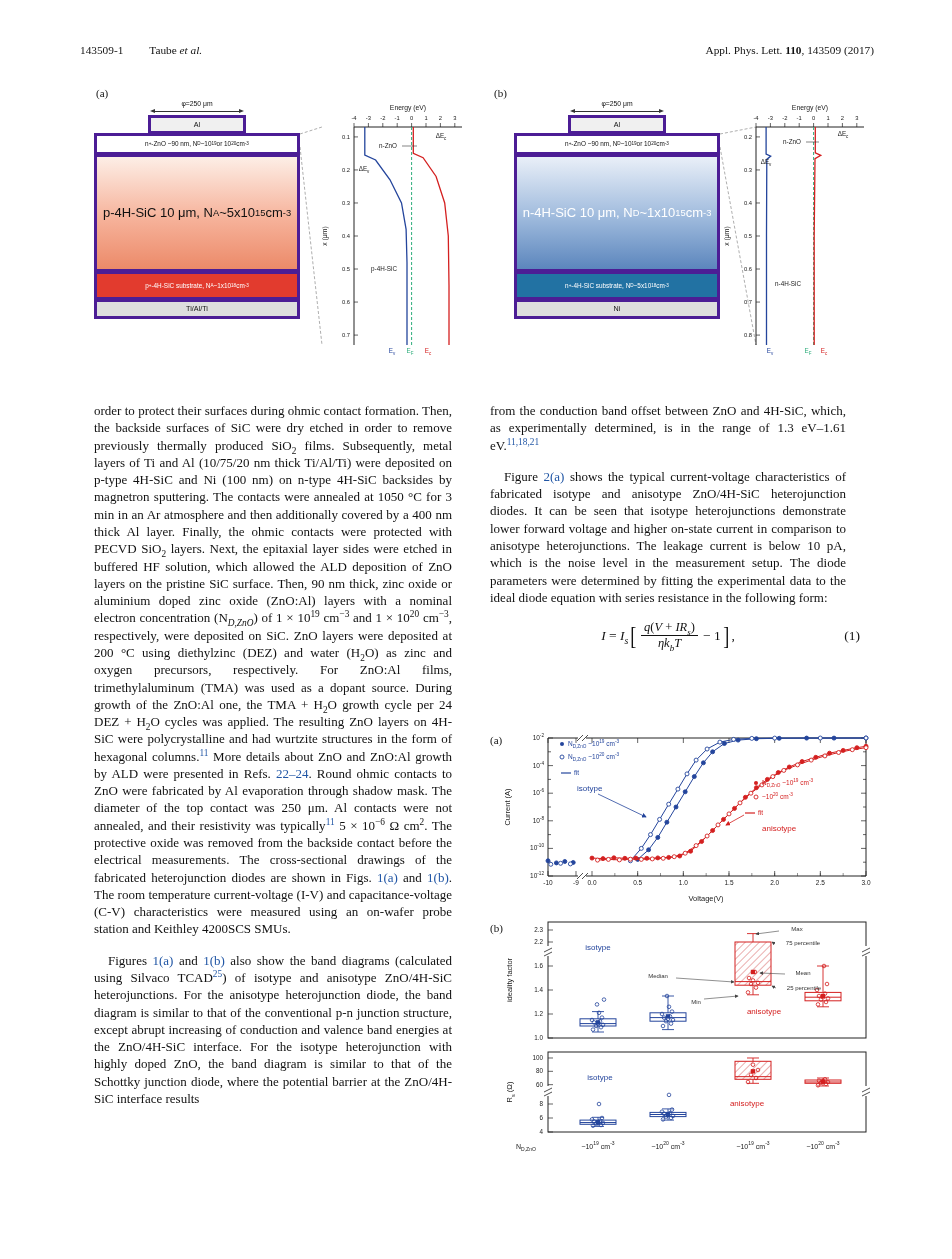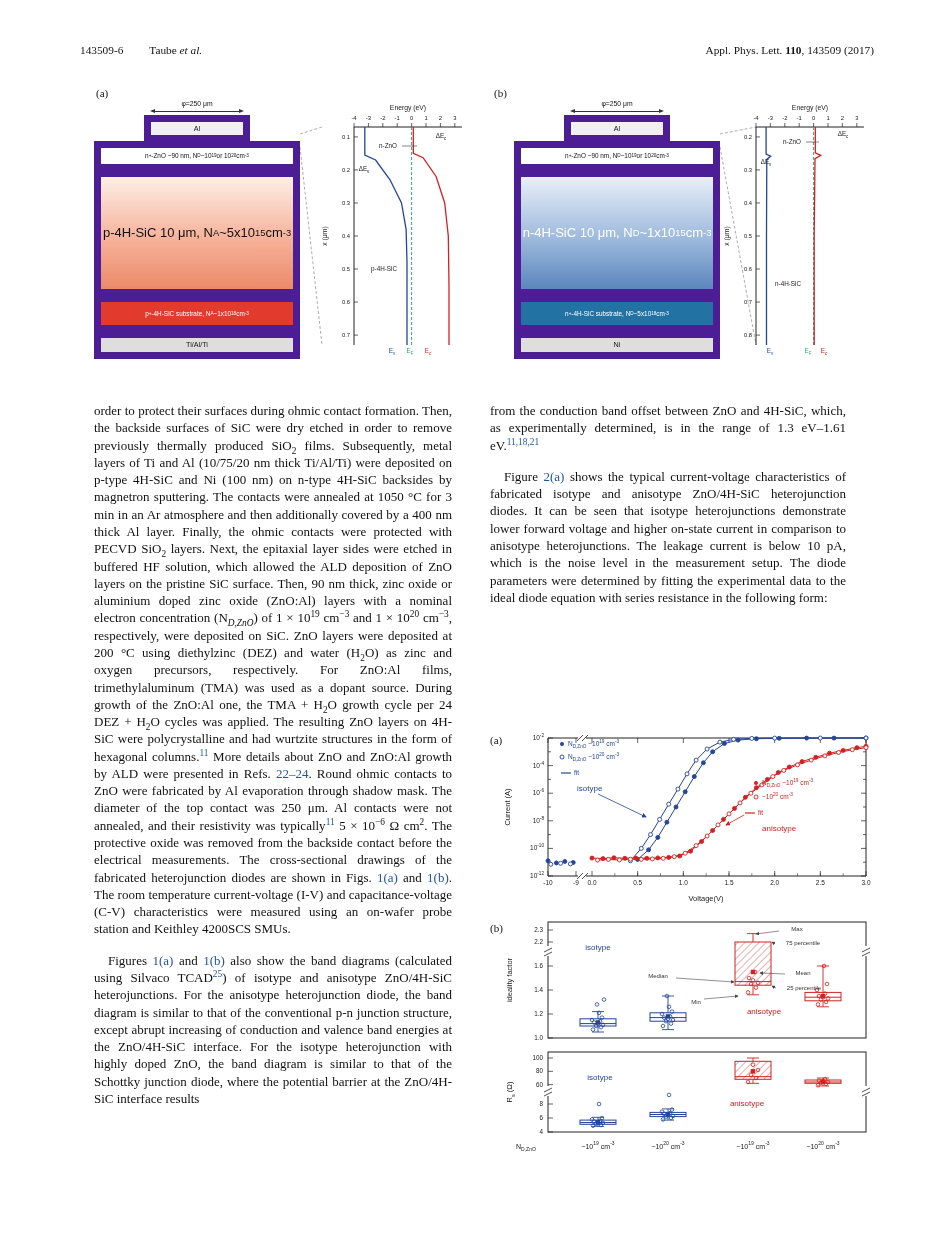--- a/index.html
+++ b/index.html
@@ -15,21 +15,21 @@
   #pa{left:0;width:396px}
   #pb{left:398px;width:394px}
   .plab{position:absolute;font-size:11px;font-family:"Liberation Serif",serif}
   .stack{position:absolute;width:206px}
   .phi{font-size:6.8px;text-align:center;font-family:"Liberation Sans",sans-serif;height:10px;line-height:10px}
   .meas{position:relative;width:94px;height:5px;margin:0 auto 1px}
   .meas .ln{position:absolute;left:4px;right:4px;top:2px;border-top:1px solid #333}
   .meas .ah{position:absolute;top:0;width:0;height:0;border-top:2.5px solid transparent;border-bottom:2.5px solid transparent}
   .meas .ah.l{left:0;border-right:5px solid #333}
   .meas .ah.r{right:0;border-left:5px solid #333}
-  .layer{position:relative;border:7px solid #4c1d95;margin-top:-1px;display:flex;align-items:center;
+  .layer{position:relative;border:3px solid #4c1d95;margin-top:-1px;display:flex;align-items:center;
          justify-content:center;text-align:left;font-family:"Liberation Sans",sans-serif;line-height:1.1}
   .al{height:13px;font-size:7.2px;background:#f0f0f0;width:92px;margin:0 auto}
   .zno{height:16px;font-size:6.4px;background:#fff}
   .epi-a{height:112px;font-size:13px;background:linear-gradient(180deg,#fdeee6,#f6b29a 55%,#ec8a69)}
   .sub-a{height:23px;font-size:6.4px;background:#e23b2e;color:#fff}
   .epi-b{height:112px;font-size:13px;background:linear-gradient(180deg,#e9eff8,#9db9dc 55%,#5c86bd);color:#fff}
   .sub-b{height:23px;font-size:6.4px;background:#2272a3;color:#fff}
   .met{height:14px;font-size:7.2px;background:#dedede}
   .fig1 svg{position:absolute}
   .fig1cap{position:absolute;left:80px;right:80px;top:356px;text-align:center;font-size:10.6px}
@@ -60,21 +60,21 @@
   .fig2cap{position:absolute;left:490px;top:1172px;width:384px;font-size:10.6px;text-align:justify;
            font-family:"Liberation Serif",serif}
 </style>
 </head>
 <body>
 
 <div class="page">
 
   <div class="hdr">
     <div>
-      <span>143509-6</span><span class="hauth">Taube <i>et al.</i></span>
+      <span>143509-1</span><span class="hauth">Taube <i>et al.</i></span>
     </div>
     <div>Appl. Phys. Lett. <b>110</b>, 143509 (2017)</div>
   </div>
 
   <div class="fig1">
 
     <div class="panel" id="pa">
       <span class="plab" style="left:16px;top:2px">(a)</span>
       <div class="stack" style="left:14px;top:14px">
         <div class="phi">φ=250 μm</div>
@@ -214,20 +214,32 @@
 
 
   <div class="col" id="colL">
     <p>order to protect their surfaces during ohmic contact formation. Then, the backside surfaces of SiC were dry etched in order to remove previously thermally produced SiO<sub>2</sub> films. Subsequently, metal layers of Ti and Al (10/75/20 nm thick Ti/Al/Ti) were deposited on p-type 4H-SiC and Ni (100 nm) on n-type 4H-SiC backsides by magnetron sputtering. The contacts were annealed at 1050 °C for 3 min in an Ar atmosphere and then additionally covered by a 400 nm thick Al layer. Finally, the ohmic contacts were protected with PECVD SiO<sub>2</sub> layers. Next, the epitaxial layer sides were etched in buffered HF solution, which allowed the ALD deposition of ZnO layers on the pristine SiC surface. Then, 90 nm thick, zinc oxide or aluminium doped zinc oxide (ZnO:Al) layers with a nominal electron concentration (N<sub><i>D,ZnO</i></sub>) of 1 × 10<sup>19</sup> cm<sup>−3</sup> and 1 × 10<sup>20</sup> cm<sup>−3</sup>, respectively, were deposited on SiC. ZnO layers were deposited at 200 °C using diethylzinc (DEZ) and water (H<sub>2</sub>O) as zinc and oxygen precursors, respectively. For ZnO:Al films, trimethylaluminum (TMA) was used as a dopant source. During growth of the ZnO:Al one, the TMA + H<sub>2</sub>O growth cycle per 24 DEZ + H<sub>2</sub>O cycles was applied. The resulting ZnO layers on 4H-SiC were polycrystalline and had wurtzite structures in the form of hexagonal columns.<sup class="lnk">11</sup> More details about ZnO and ZnO:Al growth by ALD were presented in Refs. <span class="lnk">22–24</span>. Round ohmic contacts to ZnO were fabricated by Al evaporation through shadow mask. The diameter of the top contact was 250 μm. Al contacts were not annealed, and their resistivity was typically<sup class="lnk">11</sup> 5 × 10<sup>−6</sup> Ω cm<sup>2</sup>. The protective oxide was removed from the backside contact before the electrical measurements. The cross-sectional drawings of the fabricated heterojunction diodes are shown in Figs. <span class="lnk">1(a)</span> and <span class="lnk">1(b)</span>. The room temperature current-voltage (I-V) and capacitance-voltage (C-V) characteristics were measured using an on-wafer probe station and Keithley 4200SCS SMUs.</p>
     <p class="ind">Figures <span class="lnk">1(a)</span> and <span class="lnk">1(b)</span> also show the band diagrams (calculated using Silvaco TCAD<sup class="lnk">25</sup>) of isotype and anisotype ZnO/4H-SiC heterojunctions. For the anisotype heterojunction diode, the band diagram is similar to that of the conventional p-n junction structure, except abrupt increasing of conduction and valence band energies at the ZnO/4H-SiC interface. For the isotype heterojunction with highly doped ZnO, the band diagram is similar to that of the Schottky junction diode, where the potential barrier at the ZnO/4H-SiC interface results</p>
   </div>
 
   <div class="col" id="colR">
     <p>from the conduction band offset between ZnO and 4H-SiC, which, as experimentally determined, is in the range of 1.3 eV–1.61 eV.<sup class="lnk">11,18,21</sup></p>
     <p class="ind">Figure <span class="lnk">2(a)</span> shows the typical current-voltage characteristics of fabricated isotype and anisotype ZnO/4H-SiC heterojunction diodes. It can be seen that isotype heterojunctions demonstrate lower forward voltage and higher on-state current in comparison to anisotype heterojunctions. The leakage current is below 10 pA, which is the noise level in the measurement setup. The diode parameters were determined by fitting the experimental data to the ideal diode equation with series resistance in the following form:</p>
+    <div class="eqwrap">
+      <span><i>I</i> = <i>I<sub>s</sub></i></span>
+      <span class="br">[</span>
+      <span class="frac">
+        <span class="num"><i>q</i>(<i>V</i> + <i>IR<sub>s</sub></i>)</span>
+        <span class="den"><i>ηk<sub>b</sub>T</i></span>
+      </span>
+      <span style="margin-left:3px">− 1</span>
+      <span class="br">]</span>
+      <span>,</span>
+      <span class="eqno">(1)</span>
+    </div>
   </div>
 
   <div class="fig2">
     <span class="plab" style="left:0;top:6px">(a)</span>
     <svg id="iv" viewBox="0 0 377 185" width="377" height="185" style="left:8px;top:0">
       <defs>
         <marker id="arBlu" markerWidth="6" markerHeight="6" refX="5" refY="3" orient="auto">
             <path d="M0,0 L6,3 L0,6 z" fill="#24459c"></path>
           </marker>
         <marker id="arRed" markerWidth="6" markerHeight="6" refX="5" refY="3" orient="auto">

